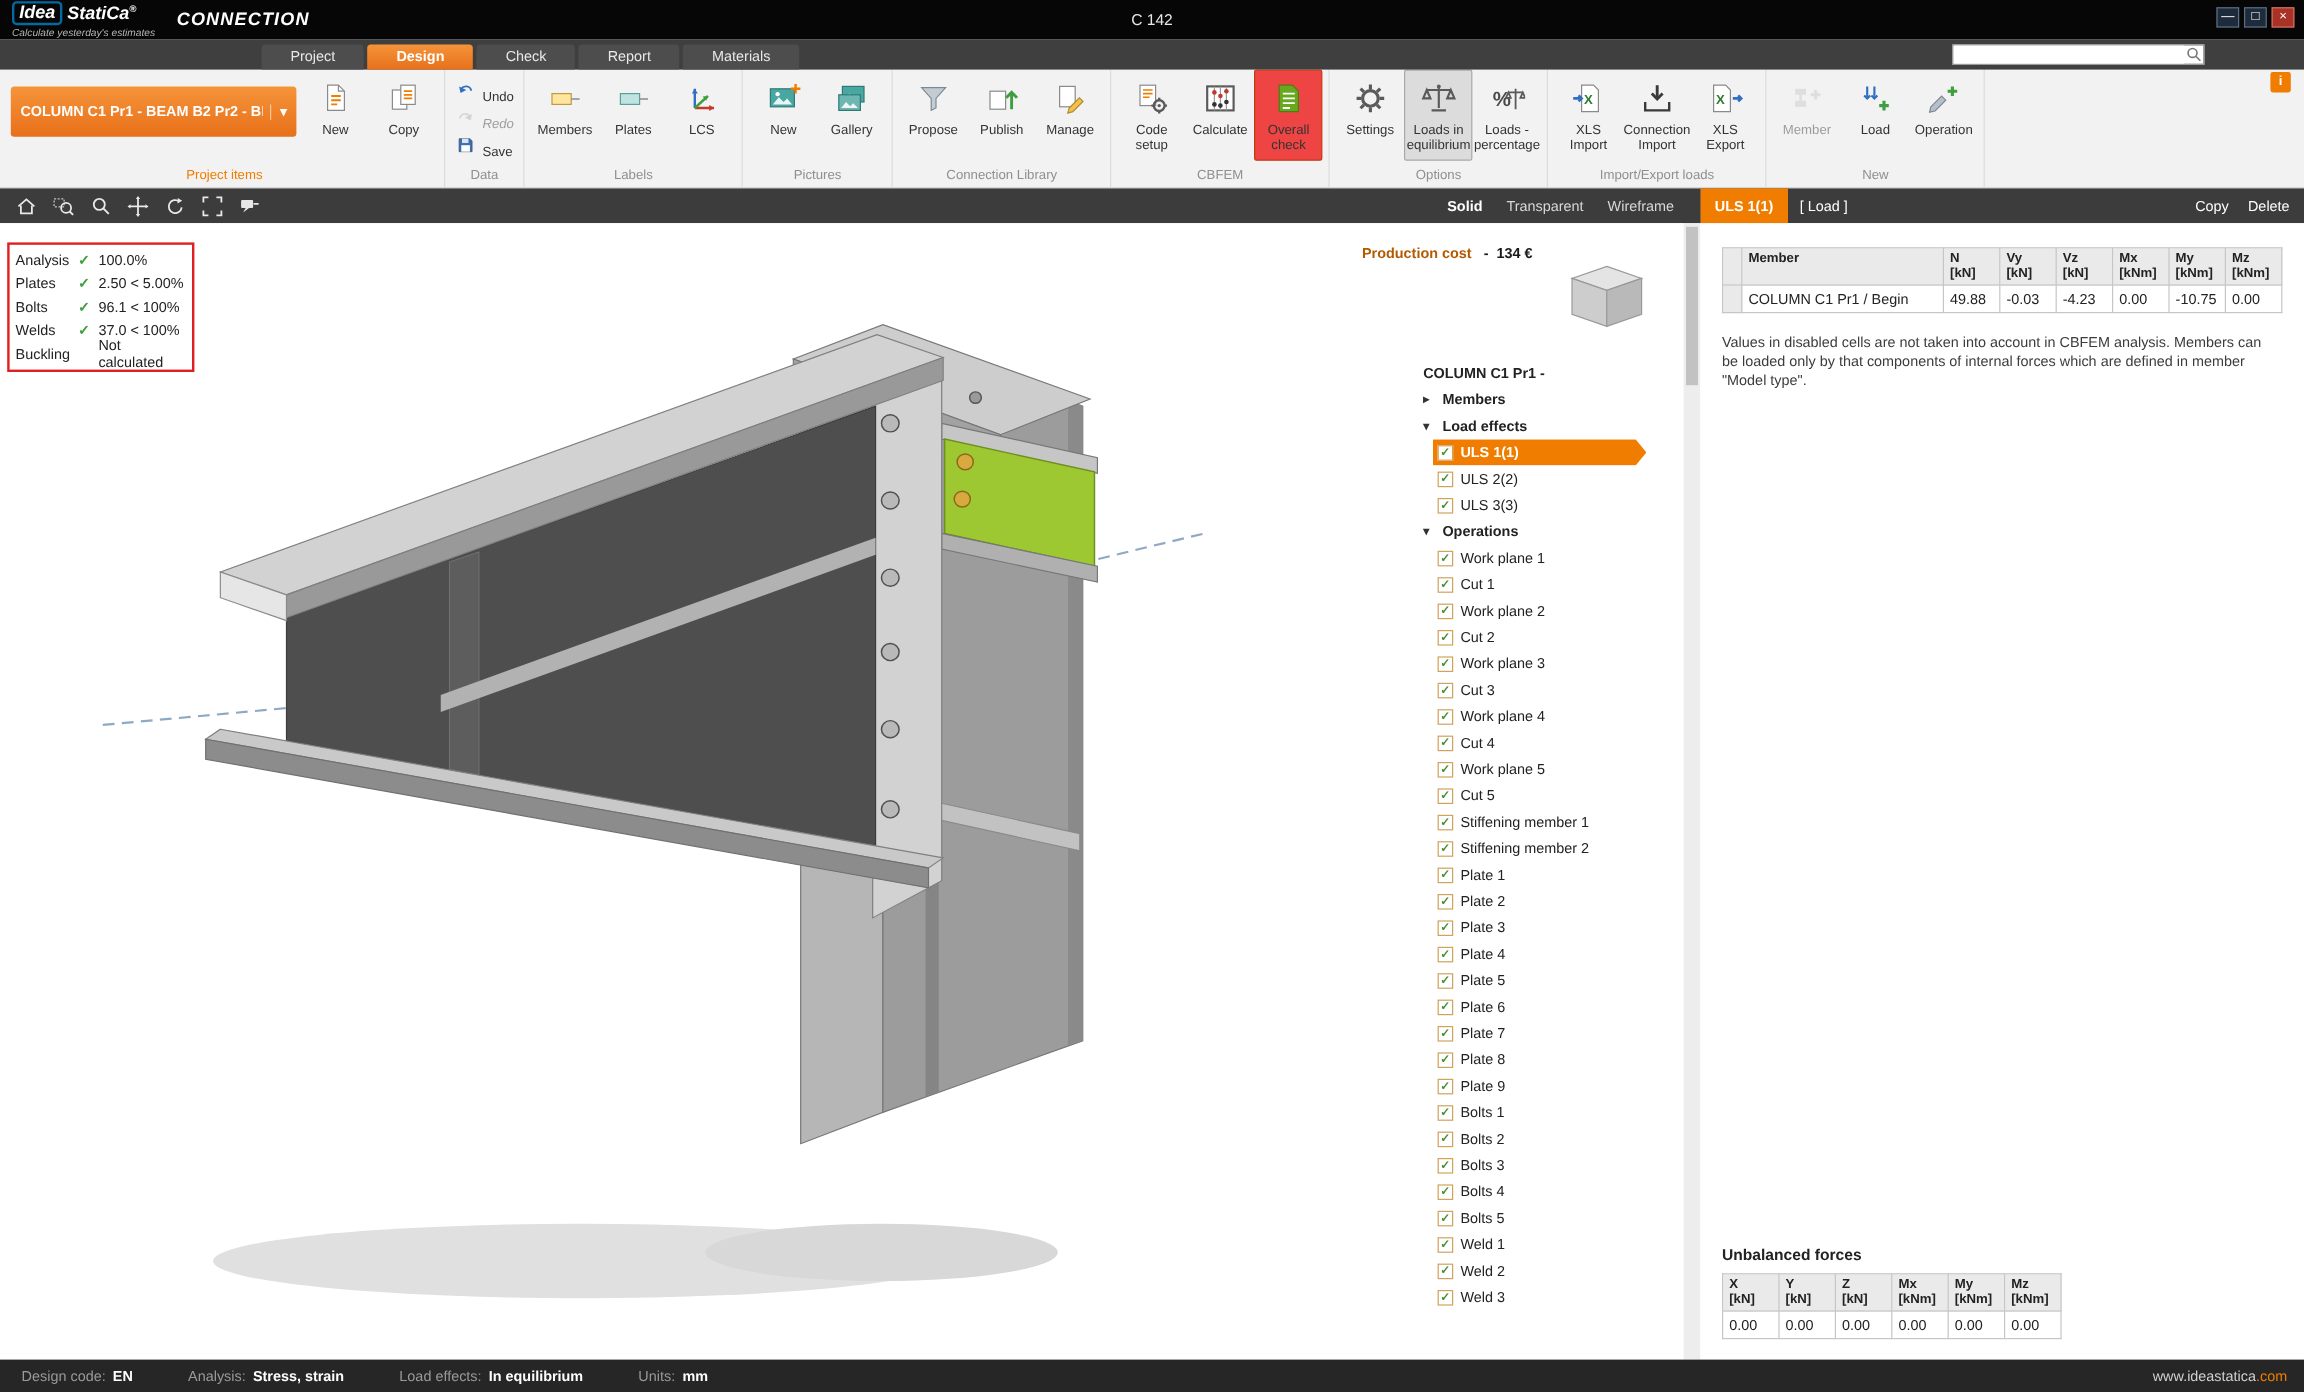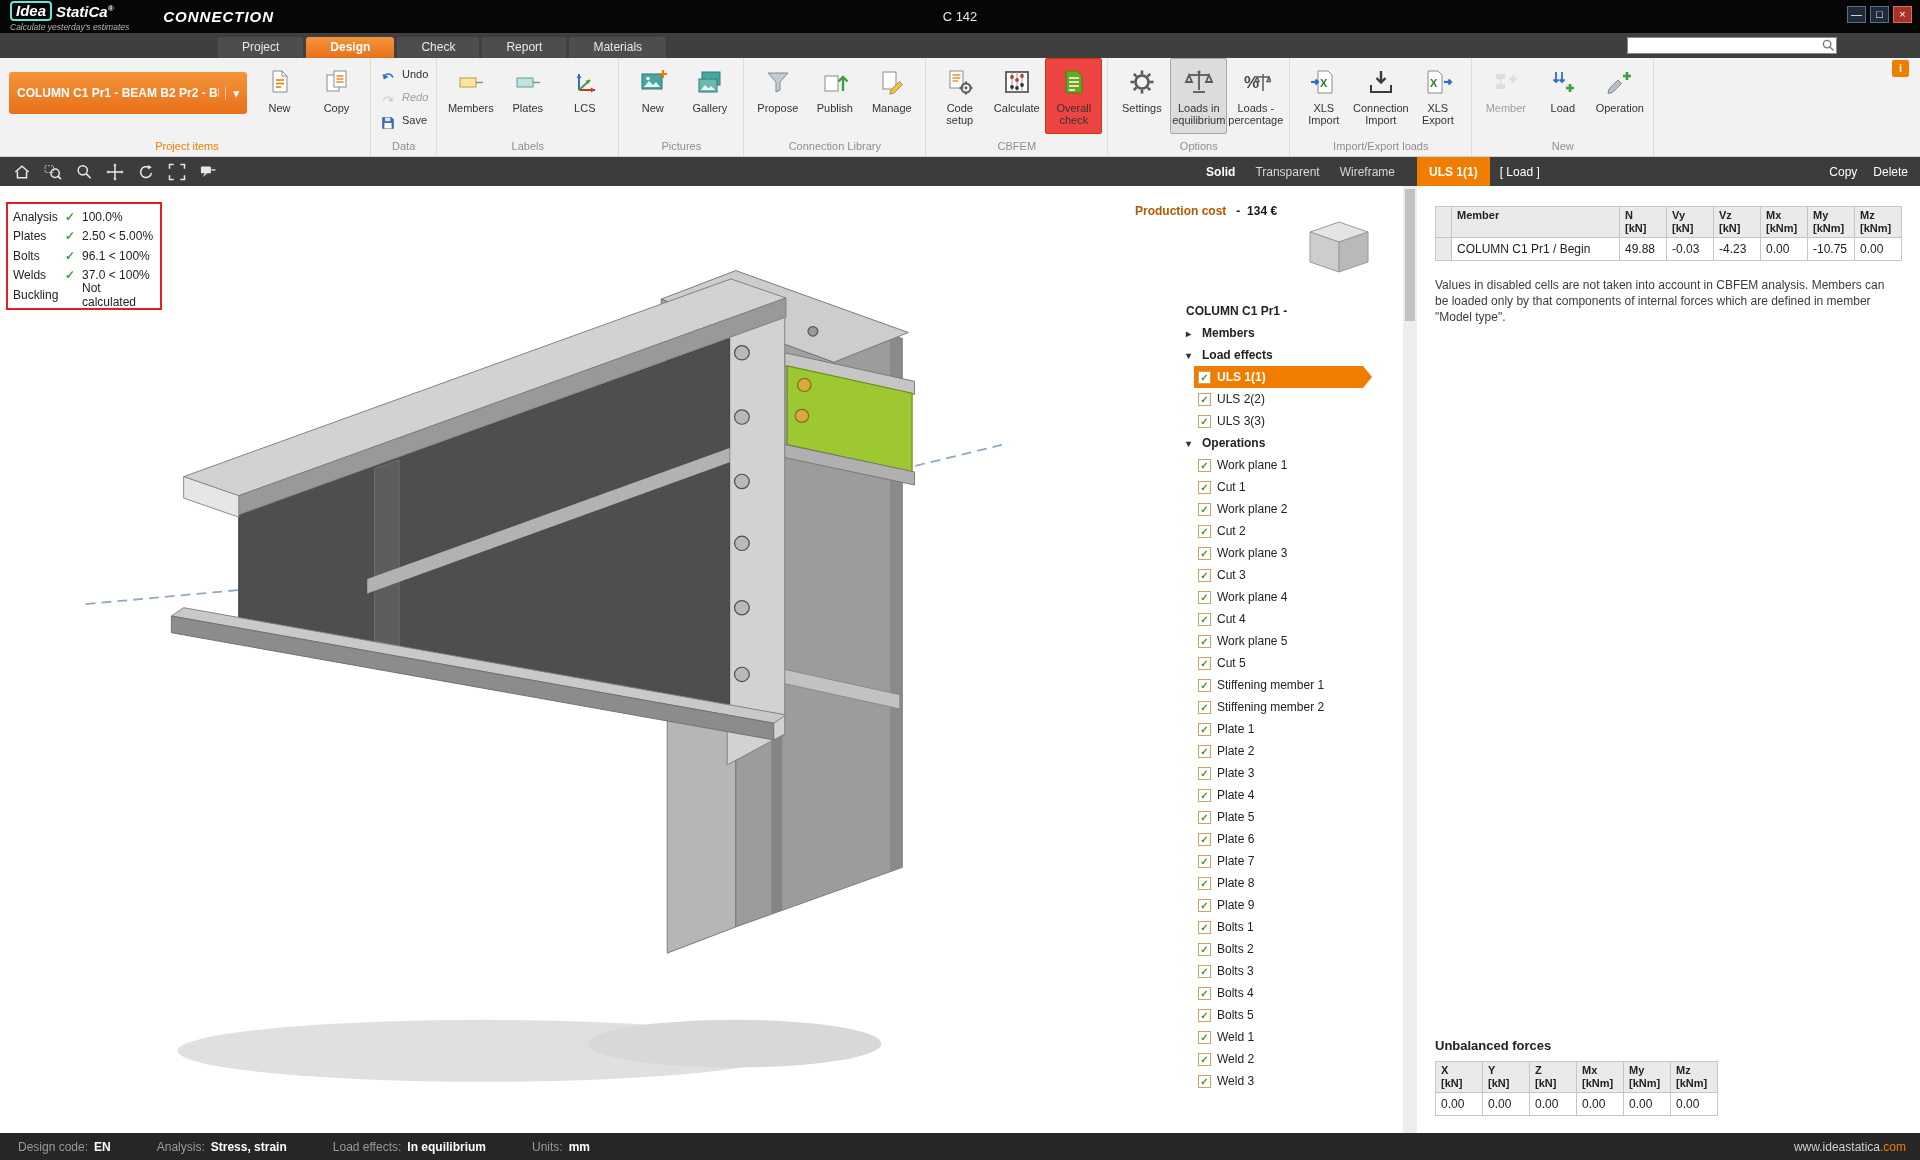--- a/index.html
+++ b/index.html
@@ -3,25 +3,25 @@
 <meta charset="utf-8">
 <style>
   * { box-sizing: border-box; margin: 0; padding: 0; }
   html,body { width:1920px; height:1160px; overflow:hidden; font-family:"Liberation Sans",sans-serif; background:#fff; }
   body { position:relative; font-size:12px; color:#222; }
 
   
   .titlebar { height:33px; background:#060606; color:#fff; display:flex; align-items:center; position:relative; padding-left:10px; }
   .logo-wrap { display:flex; flex-direction:column; line-height:1; }
   .logo-line { display:flex; align-items:center; gap:4px; }
-  .logo-primary { font-weight:bold; font-style:italic; font-size:15px; border:2px solid #5eead4; border-radius:4px; padding:0 4px 1px; }
+  .logo-primary { font-weight:bold; font-style:italic; font-size:15px; border:2px solid #0369a1; border-radius:4px; padding:0 4px 1px; }
   .logo-secondary { font-weight:bold; font-style:italic; font-size:15px; }
   .logo-reg { font-size:8px; vertical-align:super; }
   .tagline { font-size:8.5px; font-style:italic; color:#b5b5b5; margin-top:2px; }
-  .app-name { font-weight:bold; font-style:italic; font-size:15px; letter-spacing:1px; margin-left:34px; }
+  .app-name { font-weight:bold; font-style:italic; font-size:15px; letter-spacing:1px; margin-left:18px; }
   .doc-title { position:absolute; left:0; right:0; text-align:center; font-size:13px; color:#e8e8e8; pointer-events:none; }
   .win-controls { position:absolute; right:8px; top:6px; display:flex; gap:4px; }
   .win-btn { width:19px; height:17px; background:#1d2b3a; border:1px solid #5a6f84; color:#fff; font-size:11px; line-height:15px; text-align:center; }
   .win-btn.close { background:#a83226; border-color:#c9705f; }
 
   
   .tabrow { height:25px; background:#3f3f3f; display:flex; align-items:flex-end; padding-left:218px; position:relative; }
   .tab { height:21px; line-height:21px; padding:0 24px; color:#e8e8e8; font-size:12px; background:#4d4d4d; margin-right:3px; border-radius:3px 3px 0 0; cursor:default; }
   .tab.active { background:linear-gradient(#f5943a,#e8701a); color:#fff; font-weight:bold; }
   .searchbox { position:absolute; right:83px; top:4px; width:210px; height:17px; background:#fff; border:1px solid #8a8a8a; display:flex; align-items:center; }
@@ -34,21 +34,21 @@
   .rgroup { display:flex; flex-direction:column; border-right:1px solid #dcdcdc; padding:0 5px; }
   .rgroup-buttons { flex:1; display:flex; align-items:flex-start; }
   .rgroup-label { height:17px; font-size:11px; color:#8f8f8f; text-align:center; line-height:15px; }
   .rgroup-label.accent { color:#f07d00; }
   .rbtn-large { width:57px; min-height:76px; display:flex; flex-direction:column; align-items:center; padding-top:8px; font-size:11px; color:#333; text-align:center; border:1px solid transparent; border-radius:2px; cursor:default; }
   .rbtn-large .lbl { margin-top:3px; line-height:12px; }
   .rbtn-large.sel-orange { border:1px solid #c23a10; background:#ef4444; }
   .rbtn-large.sel-gray { background:#dcdcdc; border:1px solid #a8a8a8; }
   .rbtn-large.disabled { opacity:.45; }
   .rcol { display:flex; flex-direction:column; gap:4px; padding-top:10px; }
-  .rbtn-small { display:flex; align-items:flex-start; gap:5px; font-size:11px; color:#333; height:19px; padding:0 3px; }
+  .rbtn-small { display:flex; align-items:flex-end; gap:5px; font-size:11px; color:#333; height:19px; padding:0 3px; }
   .rbtn-small.disabled { opacity:.45;font-style:italic; }
   .proj-dd { width:238px; height:42px; margin-top:14px; background:linear-gradient(#f5943a,#e8701a); color:#fff; font-size:12px; font-weight:bold; display:flex; align-items:center; padding:0 8px; border-radius:3px; margin-right:4px; }
   .proj-dd .txt { flex:1; white-space:nowrap; overflow:hidden; }
   .proj-dd .caret { border-left:1px solid rgba(255,255,255,.55); padding-left:7px; margin-left:6px; font-size:11px; }
 
   
   .toolbar-row { height:29px; display:flex; }
   .vtoolbar { width:1417px; background:#3c3c3c; display:flex; align-items:center; padding-left:6px; position:relative; }
   .vt-btn { width:31px; height:25px; display:flex; align-items:center; justify-content:center; }
   .view-modes { position:absolute; right:22px; display:flex; gap:20px; font-size:12px; color:#d8d8d8; }

